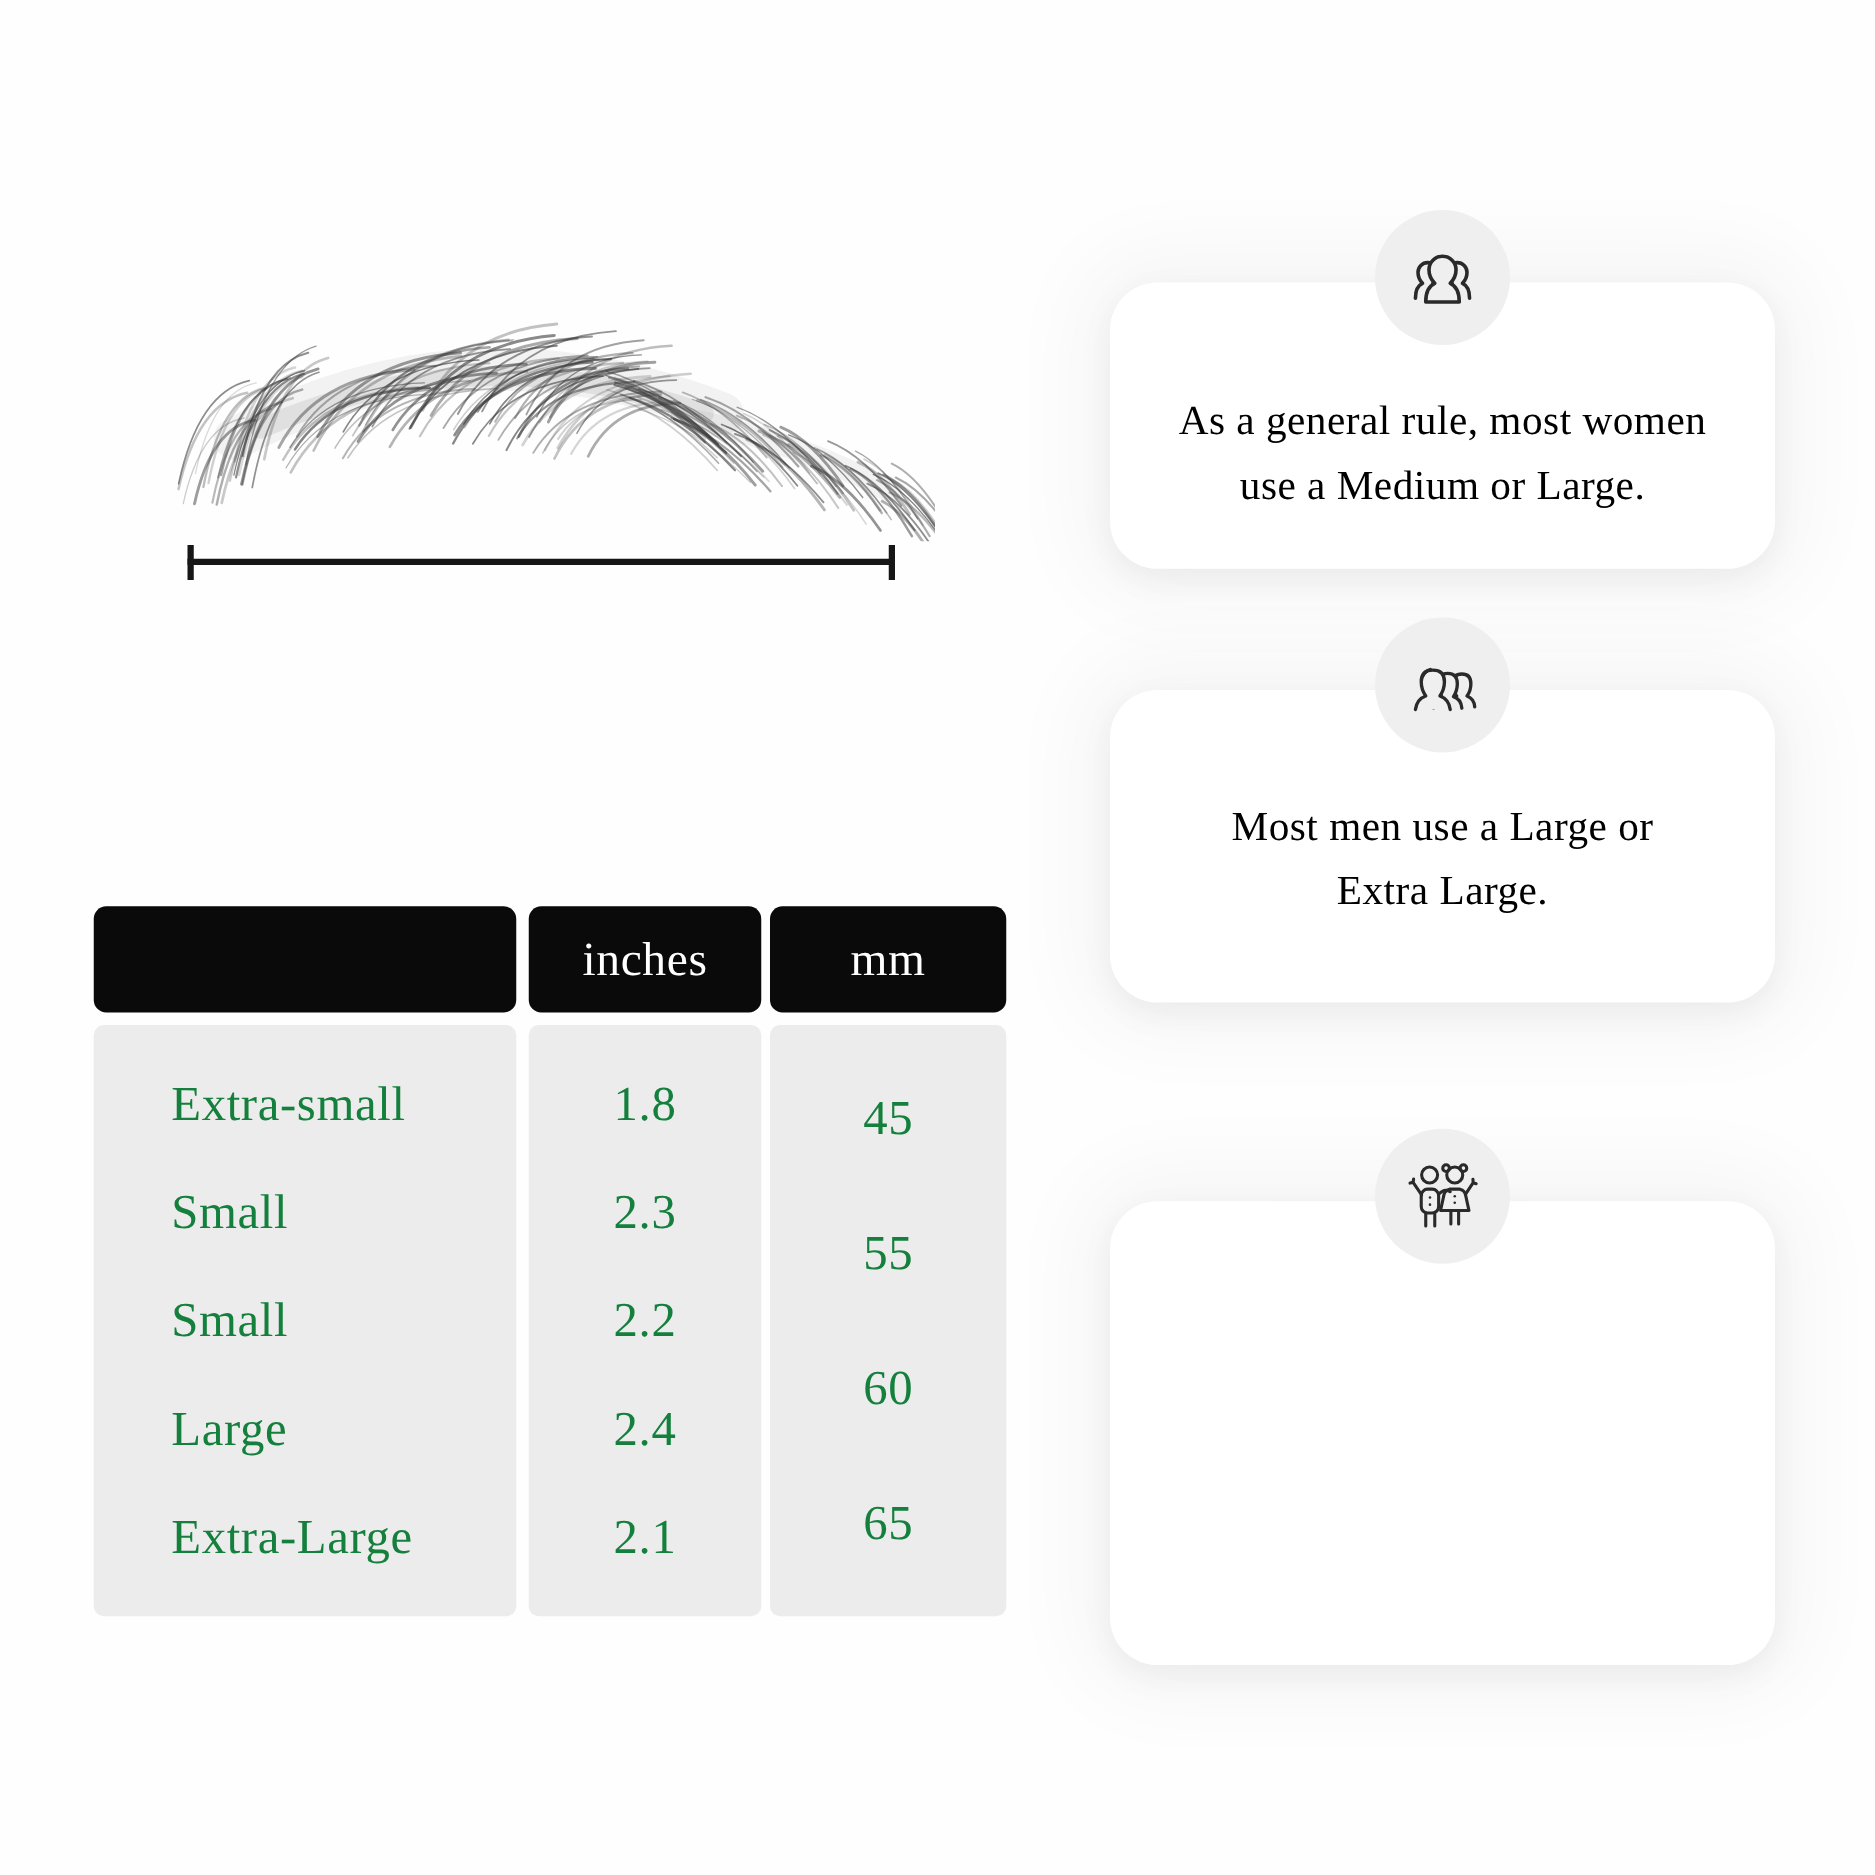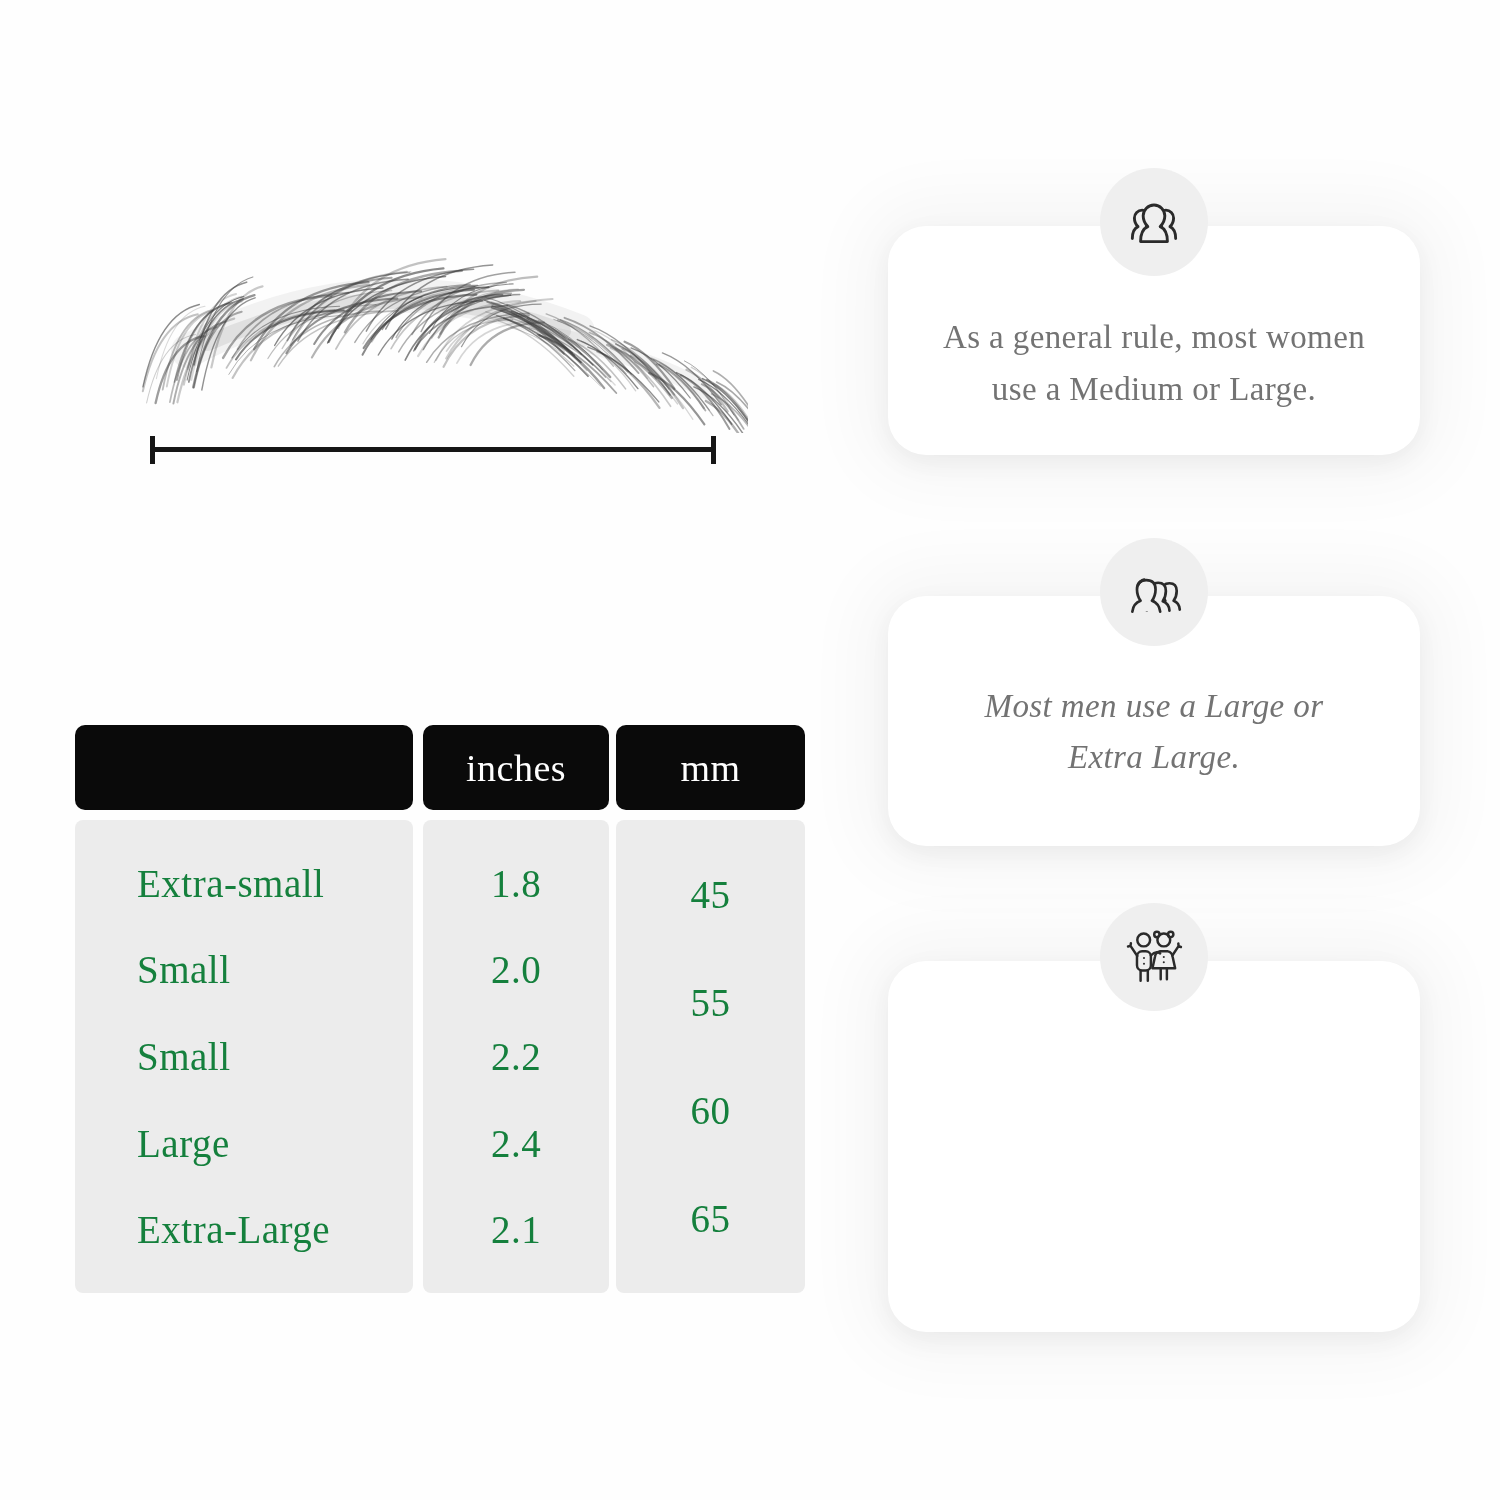--- a/index.html
+++ b/index.html
@@ -29,27 +29,27 @@
   .tcol1{left:75px;width:338px;} .tcol2{left:423px;width:186px;} .tcol3{left:616px;width:189px;}
   .cell{flex:1;display:flex;align-items:center;justify-content:center;
       font-size:39px;color:#15803d;letter-spacing:.5px;}
   .tcol1 .cell{justify-content:flex-start;padding-left:62px;}
 
   
   .card{position:absolute;left:888px;width:532px;background:#ffffff;border-radius:38px;
       box-shadow:0 8px 26px rgba(0,0,0,.055), 0 0 65px 28px rgba(0,0,0,.035);
       display:flex;align-items:center;justify-content:center;box-sizing:border-box;}
   .card1{top:226px;height:229px;padding-top:46px;}
-  .card2{top:596px;height:250px;padding-top:22px;font-style:italic;}
+  .card2{top:552px;height:250px;padding-top:22px;}
   .card3{top:961px;height:371px;padding-top:72px;}
   .badge{position:absolute;top:-58px;left:50%;transform:translateX(-50%);
       width:108px;height:108px;border-radius:50%;background:#efefef;
       display:flex;align-items:center;justify-content:center;}
   .card-text{font-size:33px;line-height:1.56;text-align:center;white-space:pre-line;
-      color:#737373;letter-spacing:.4px;padding:0 20px;}
+      color:#000000;letter-spacing:.4px;padding:0 20px;}
   .icon-svg{display:block;}
 </style>
 </head>
 <body>
 
 <div id="canvas">
 
   <div class="abs" id="eyebrow-wrap">
     <svg class="icon-svg" width="640" height="190" viewBox="0 0 640 190">
       <path d="M80,108 Q265,8 470,88" stroke="#8a8a8a" stroke-width="34" fill="none" stroke-opacity="0.10" stroke-linecap="round"></path>
@@ -224,21 +224,21 @@
 
     <div class="tcol tcol1">
       <div class="cell">Extra-small</div>
       <div class="cell">Small</div>
       <div class="cell">Small</div>
       <div class="cell">Large</div>
       <div class="cell">Extra-Large</div>
     </div>
     <div class="tcol tcol2">
       <div class="cell">1.8</div>
-      <div class="cell">2.0</div>
+      <div class="cell">2.3</div>
       <div class="cell">2.2</div>
       <div class="cell">2.4</div>
       <div class="cell">2.1</div>
     </div>
     <div class="tcol tcol3">
       <div class="cell">45</div>
       <div class="cell">55</div>
       <div class="cell">60</div>
       <div class="cell">65</div>
     </div>

